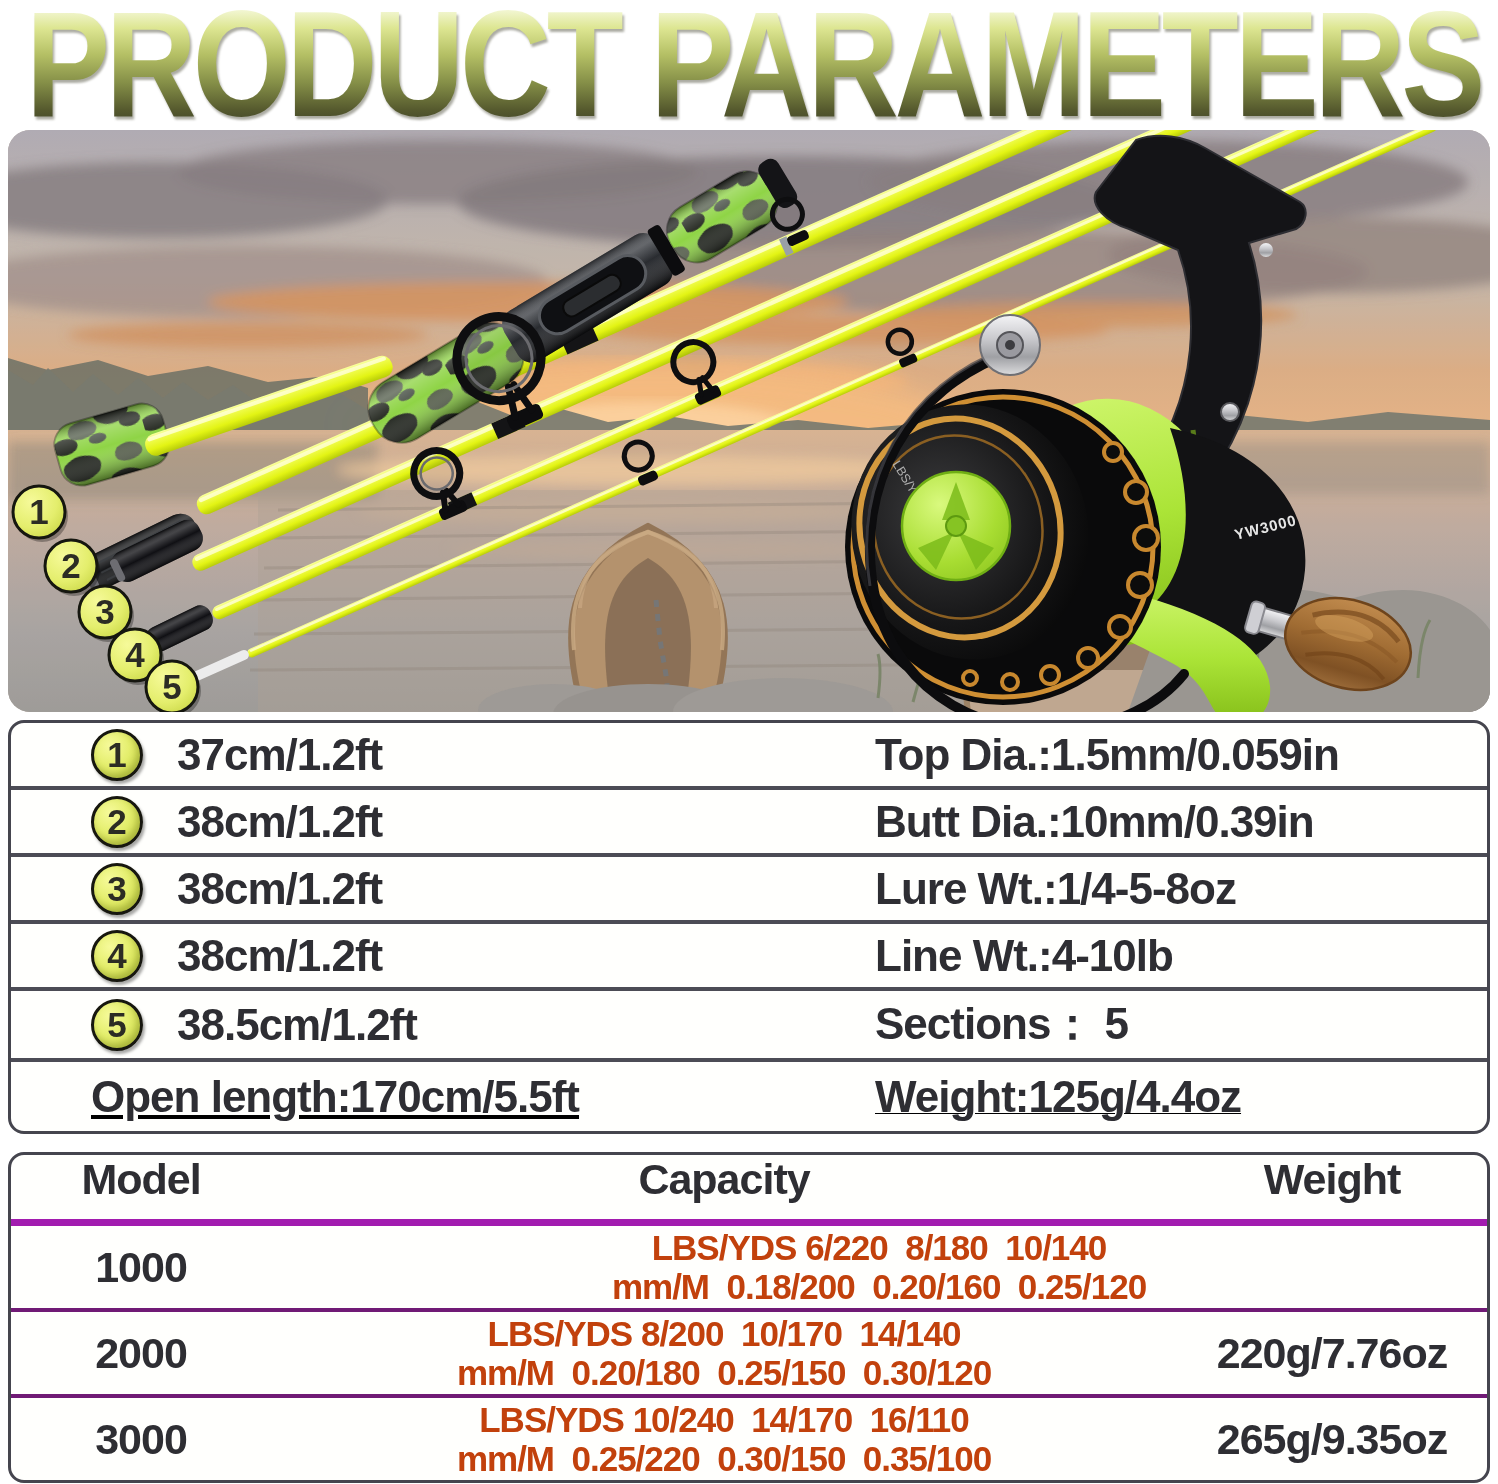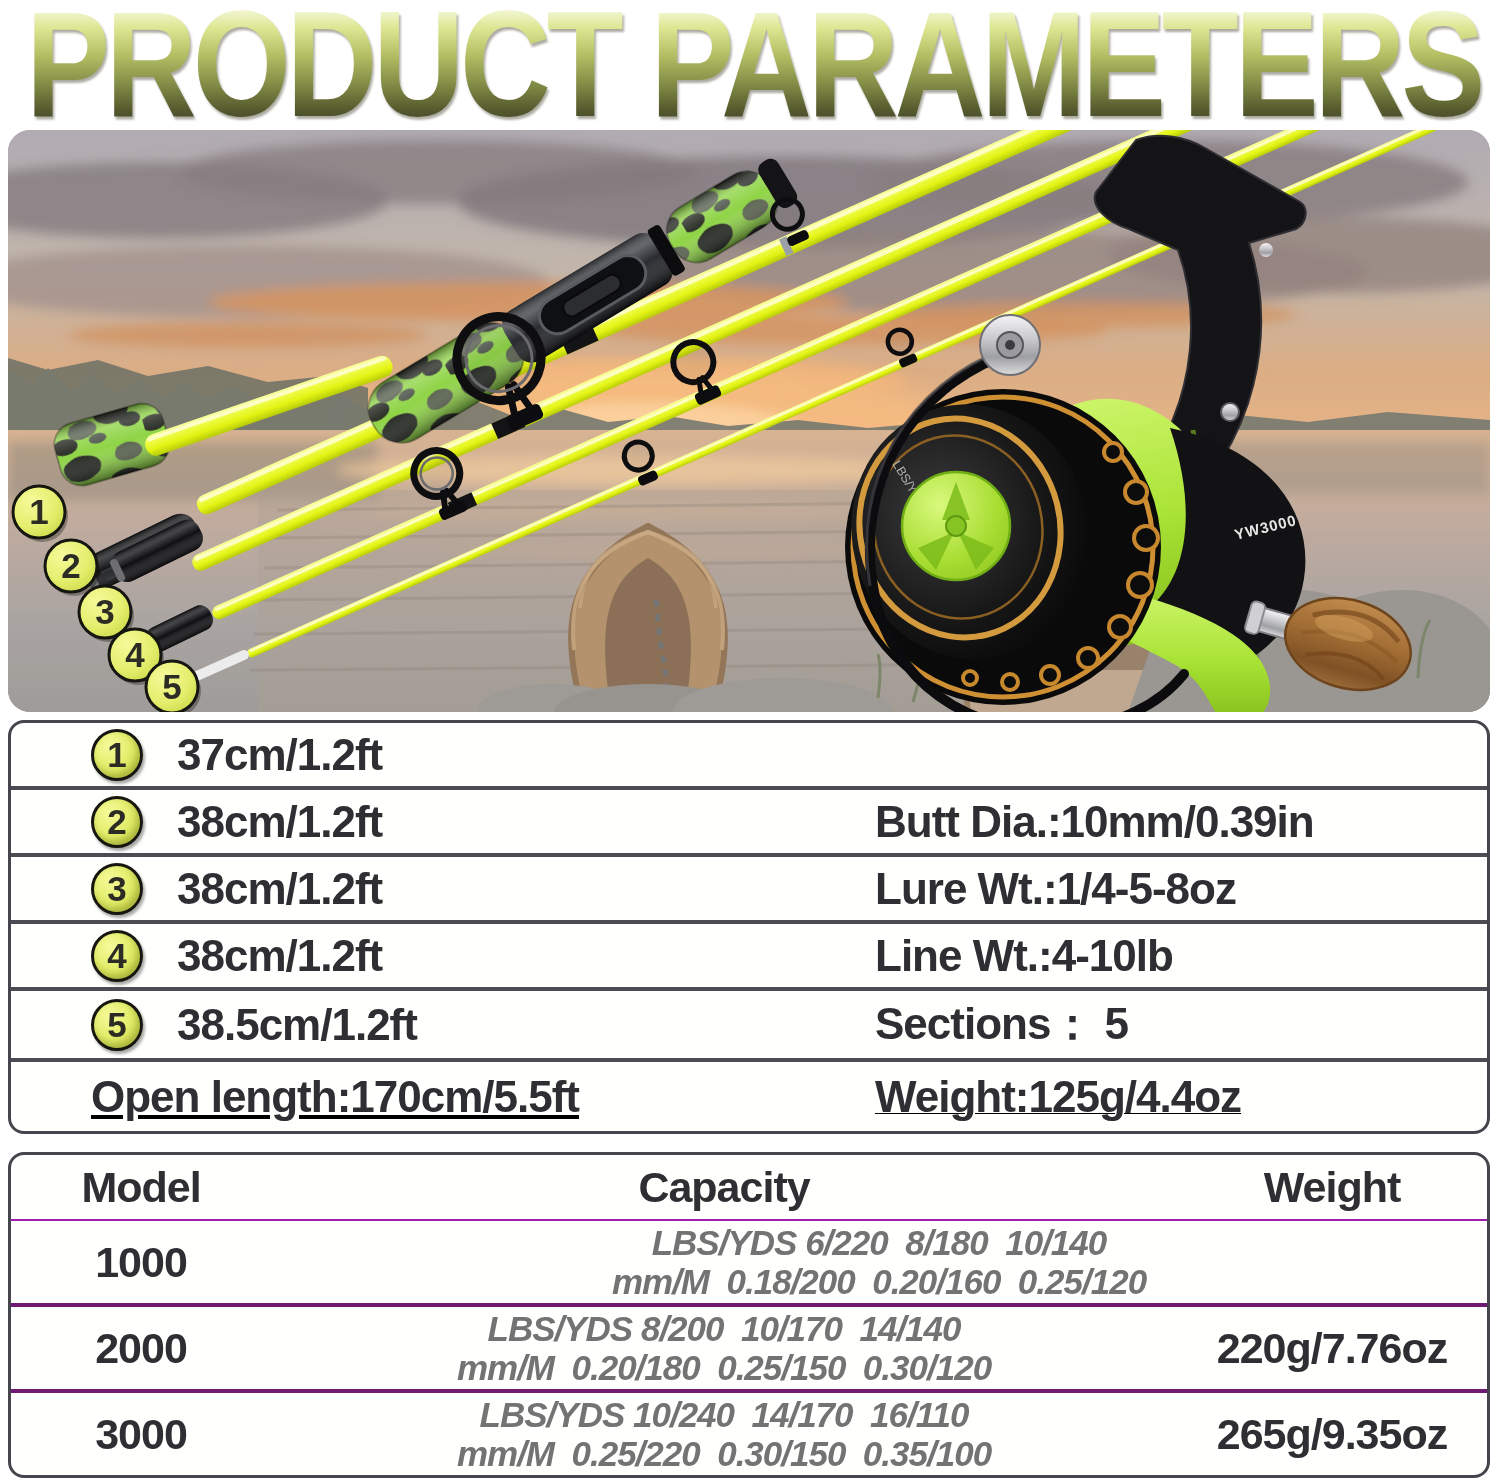--- a/index.html
+++ b/index.html
@@ -32,28 +32,28 @@
   .badge{
     width:52px;height:52px;flex:0 0 52px;border-radius:50%;border:3px solid #17170f;box-sizing:border-box;
     background:radial-gradient(circle at 34% 30%,#f6fa9a 0%,#e4ee6d 45%,#c8d640 100%);
     box-shadow:2px 3px 3px rgba(0,0,0,.35), inset -3px -4px 6px rgba(120,130,30,.45);
     display:flex;align-items:center;justify-content:center;
     font-size:35px;font-weight:bold;color:#2c2c24;
   }
 
   
   .cap-table{width:1482px;margin:18px auto 0;border:3px solid #45454e;border-radius:16px;overflow:hidden;background:#fffffd;box-sizing:border-box;}
-  .cap-header{display:flex;align-items:center;height:64px;border-bottom:2px solid #a21caf;}
+  .cap-header{display:flex;height:64px;border-bottom:7px solid #a21caf;}
   .cap-row{display:flex;align-items:center;height:82px;border-top:4px solid #701a75;}
   .cap-row.first{border-top:none;}
   .col-model{flex:0 0 260px;text-align:center;}
   .col-cap{flex:1;text-align:center;}
   .col-weight{flex:0 0 310px;text-align:center;}
   .cap-big{font-size:43px;font-weight:bold;color:#2e2e33;letter-spacing:-1px;}
-  .cap-line{font-size:35px;font-weight:bold;color:#737373;letter-spacing:-1px;line-height:39px;white-space:pre;font-style:italic;}
+  .cap-line{font-size:35px;font-weight:bold;color:#c2410c;letter-spacing:-1px;line-height:39px;white-space:pre;}
 
   
   svg text{font-family:"Liberation Sans",sans-serif;}
 </style>
 </head>
 <body>
 
 <div class="canvas">
 
   <div class="title-wrap">
@@ -419,20 +419,21 @@
       </g>
     </svg>
   </div>
 
   <div class="spec-table">
     <div class="spec-row">
       <div class="cell-a">
         <span class="badge">1</span>
         <span class="spec-text">37cm/1.2ft</span>
       </div>
+      <div class="cell-b"><span class="spec-text">Top Dia.:1.5mm/0.059in</span></div>
     </div>
     <div class="spec-row">
       <div class="cell-a">
         <span class="badge">2</span>
         <span class="spec-text">38cm/1.2ft</span>
       </div>
       <div class="cell-b"><span class="spec-text">Butt Dia.:10mm/0.39in</span></div>
     </div>
     <div class="spec-row">
       <div class="cell-a">

